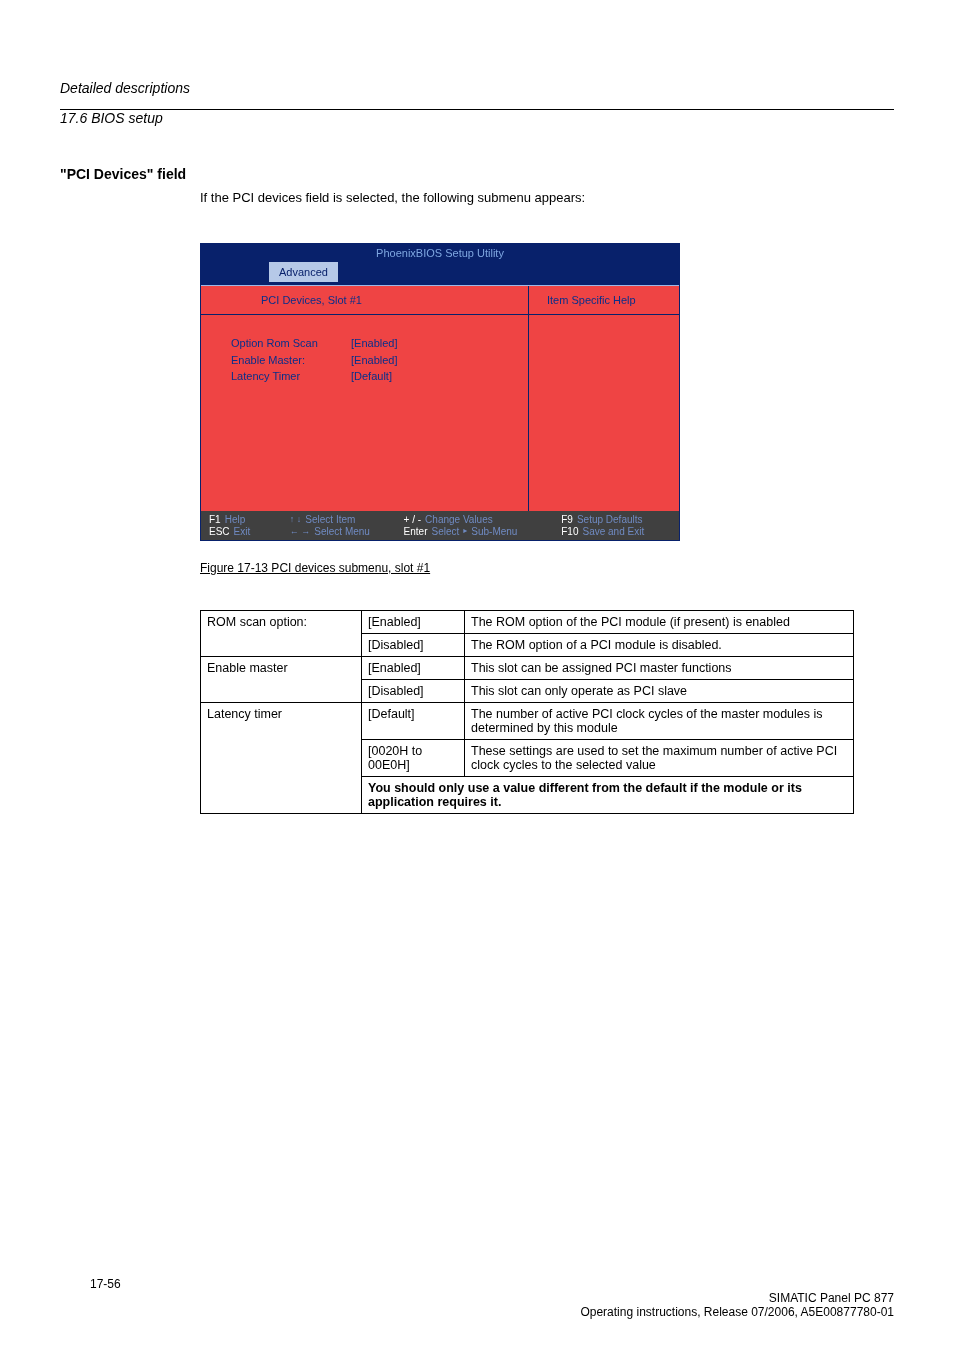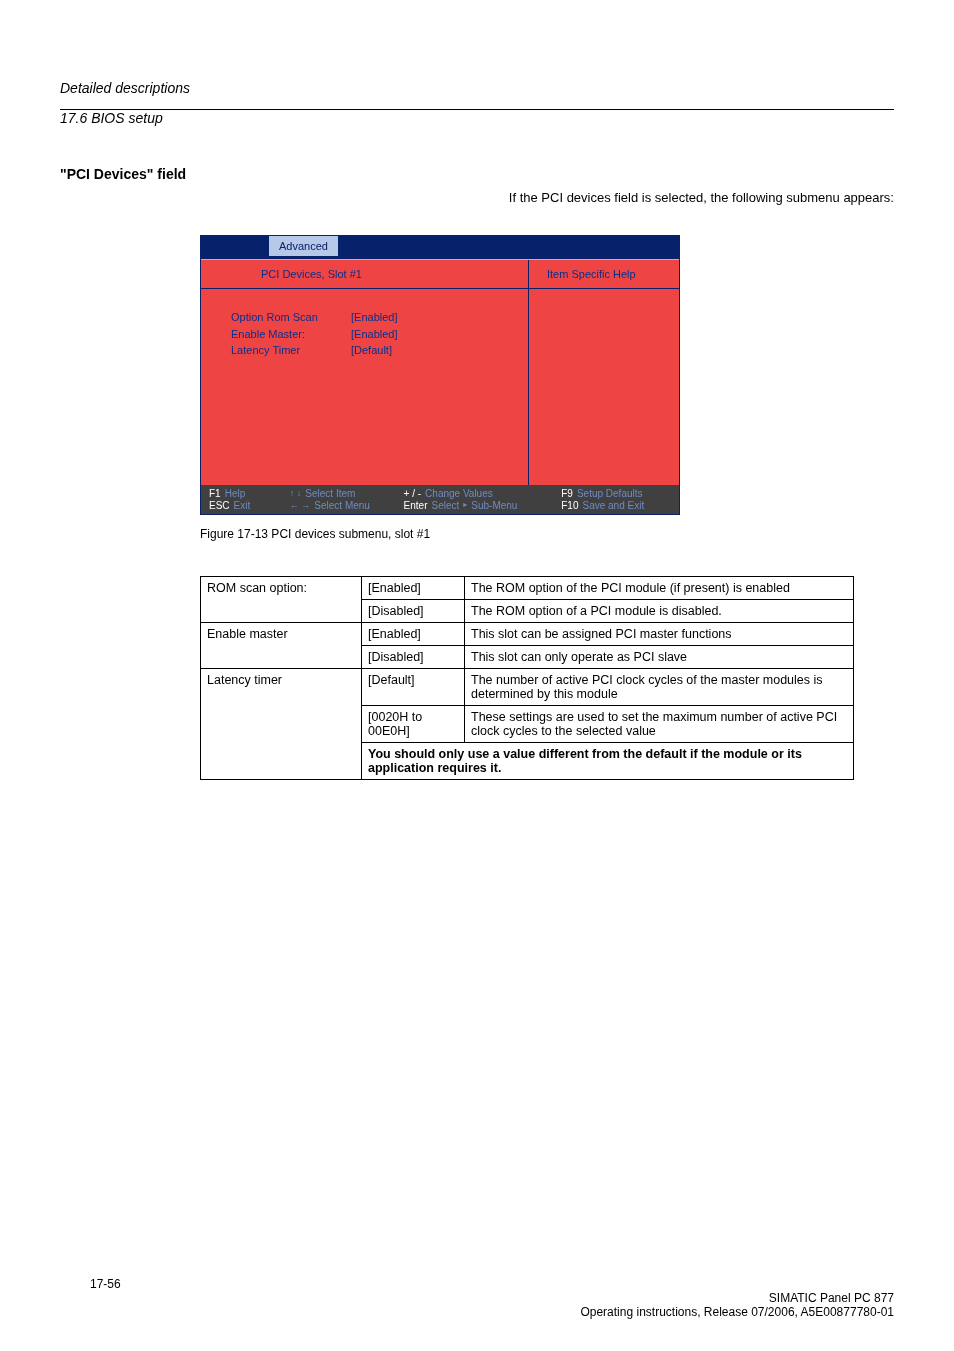--- a/index.html
+++ b/index.html
@@ -31,22 +31,21 @@
     font-size: 14px;
   }
   .section-heading {
     font-weight: bold;
     font-size: 14px;
     margin-bottom: 8px;
   }
   .section-intro {
     margin-left: 140px;
     font-size: 13px;
-    margin-bottom: 30px;
-    text-align: right;
+    margin-bottom: 38px;
   }
 
   
   .bios-wrap {
     margin-left: 140px;
     width: 480px;
   }
   .bios-box {
     border: 1px solid #08216b;
     background: #08216b;
@@ -125,23 +124,24 @@
     white-space: nowrap;
   }
   .bios-footer .fline { display: flex; gap: 4px; }
   .bios-footer .fkey { color: #fff; }
   .bios-footer .fdesc { color: #6f8ac2; }
   .bios-footer .arrow { color: #6f8ac2; font-size: 9px; }
   .bios-footer .triangle { color: #6f8ac2; font-size: 8px; }
 
   .figure-caption {
     margin-left: 140px;
-    margin-top: 12px;
+    margin-top: 20px;
     font-size: 12px;
     margin-bottom: 35px;
+    text-decoration: underline;
   }
 
   
   .desc-table {
     margin-left: 140px;
     border-collapse: collapse;
     width: 654px;
     font-size: 12.5px;
   }
   .desc-table td {
@@ -181,20 +181,21 @@
   <div class="header-block">
     <div class="header-title-italic">Detailed descriptions</div>
     <div class="header-subtitle-italic">17.6 BIOS setup</div>
   </div>
 
   <div class="section-heading">"PCI Devices" field</div>
   <div class="section-intro">If the PCI devices field is selected, the following submenu appears:</div>
 
   <div class="bios-wrap">
     <div class="bios-box">
+      <div class="bios-title-bar">PhoenixBIOS Setup Utility</div>
       <div class="bios-menu-bar">
         <div class="bios-menu-item active">Advanced</div>
       </div>
       <div class="bios-body">
         <div class="bios-left">
           <div class="bios-subheader">PCI Devices, Slot  #1</div>
           <div class="bios-settings">
             <div class="bios-row">
               <div class="bios-label">Option Rom Scan</div>
               <div class="bios-value">[Enabled]</div>

